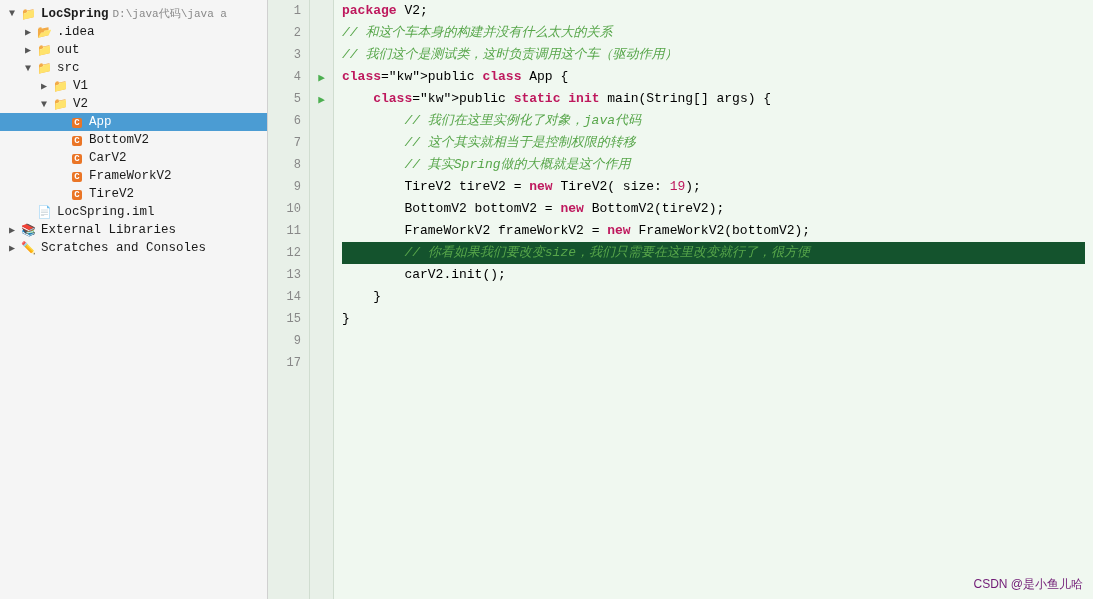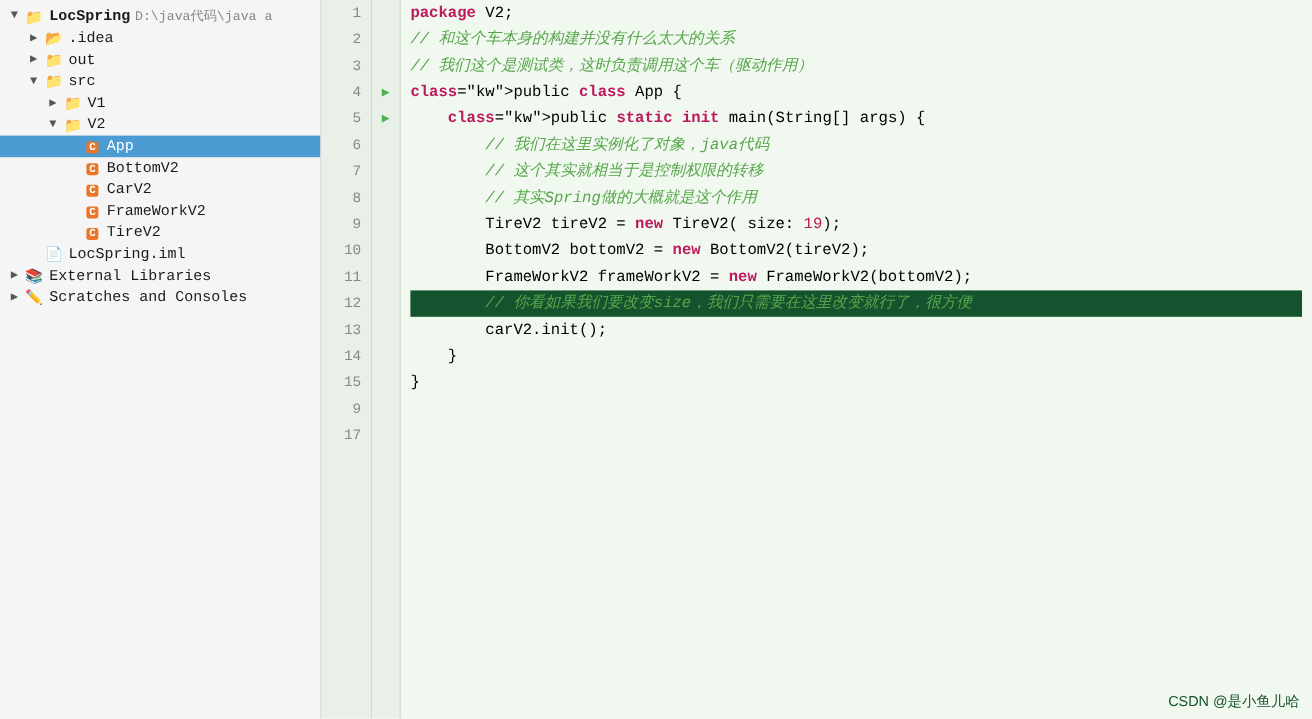--- a/index.html
+++ b/index.html
@@ -115,21 +115,21 @@
     
     .kw { color: #be185d; font-weight: bold; }
     .cm { color: #57a64a; font-style: italic; }
     .num { color: #be185d; }
 
     
     #watermark {
       position: absolute;
       bottom: 6px;
       right: 10px;
-      color: #14532d;
+      color: #701a75;
       font-size: 12px;
       font-family: Arial, sans-serif;
     }
   </style>
 </head>
 <body>
 
 <div id="sidebar">
 
   <div class="tree-item" style="padding-left:4px;">

